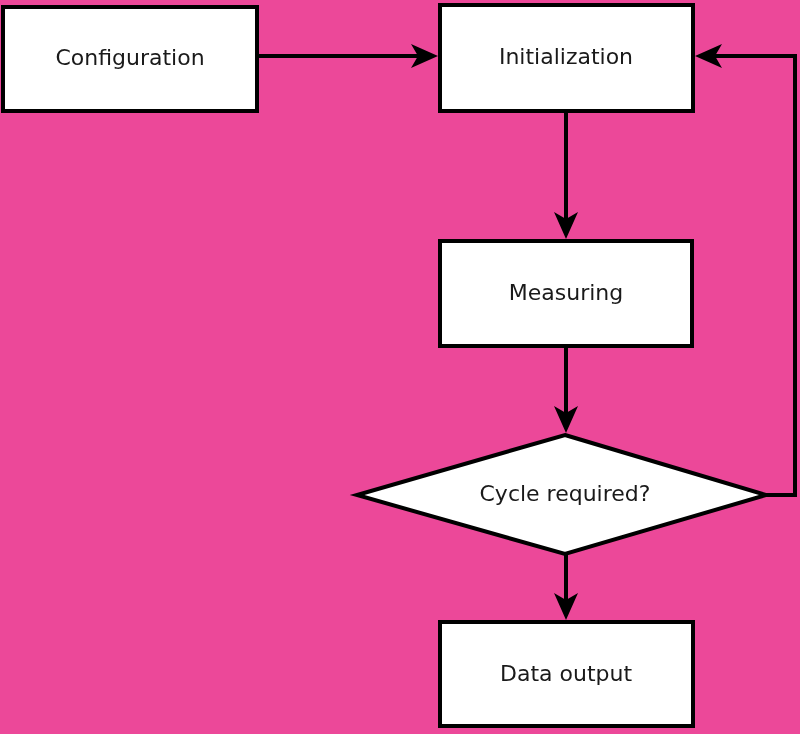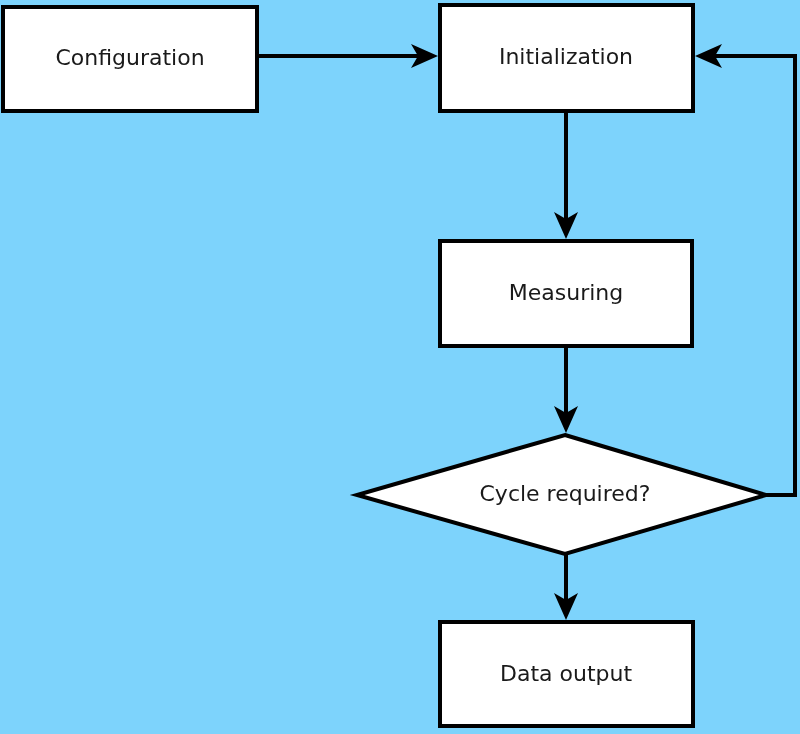--- a/index.html
+++ b/index.html
@@ -10,21 +10,21 @@
   body {
     width: 800px;
     height: 734px;
     overflow: hidden;
     font-family: "DejaVu Sans", sans-serif;
   }
   #flowchart-root {
     position: relative;
     width: 800px;
     height: 734px;
-    background: #7dd3fc;
+    background: #ec4899;
   }
   svg#flow-svg {
     display: block;
     width: 800px;
     height: 734px;
   }
   .node-shape {
     fill: #ffffff;
     stroke: #000000;
     stroke-width: 4;

